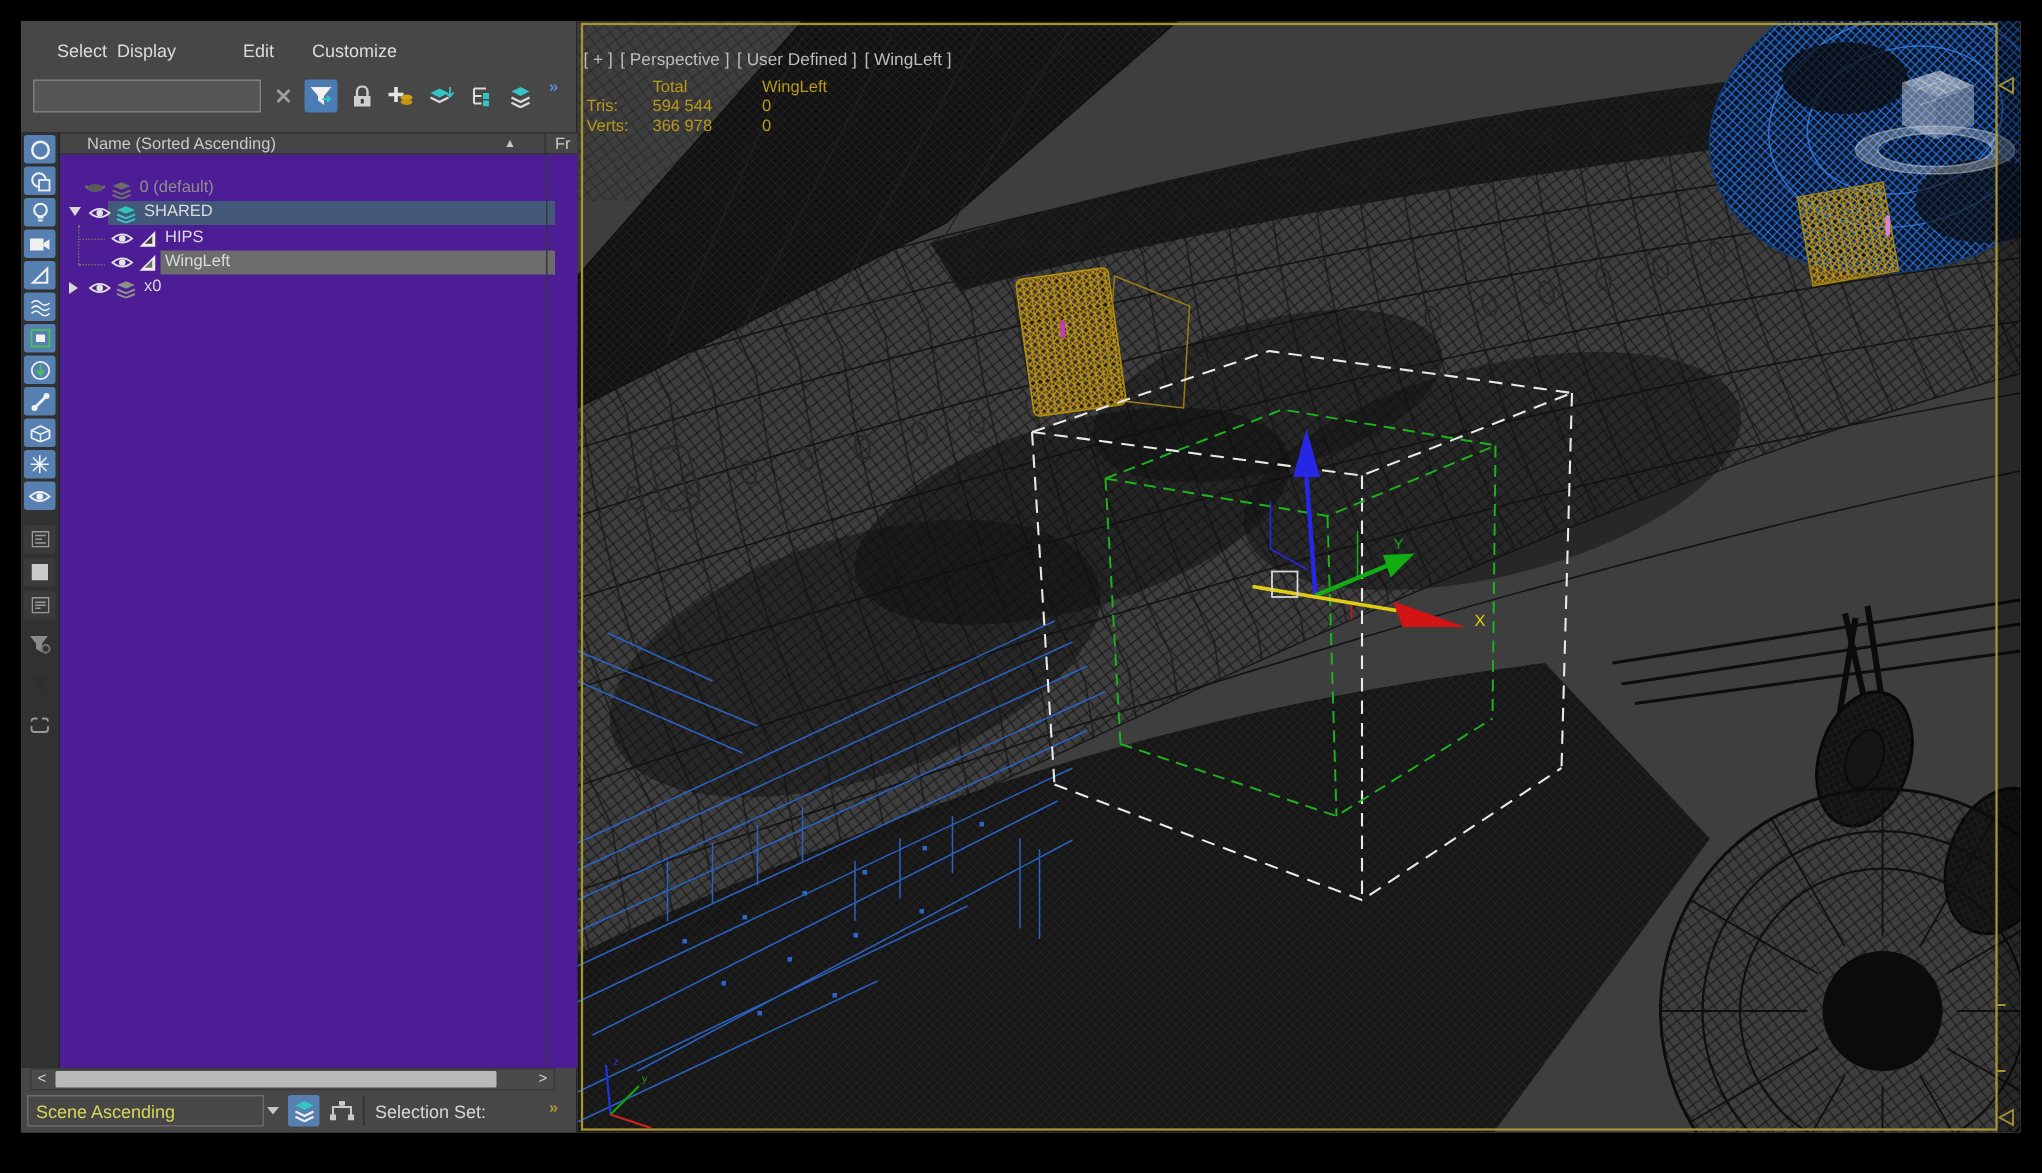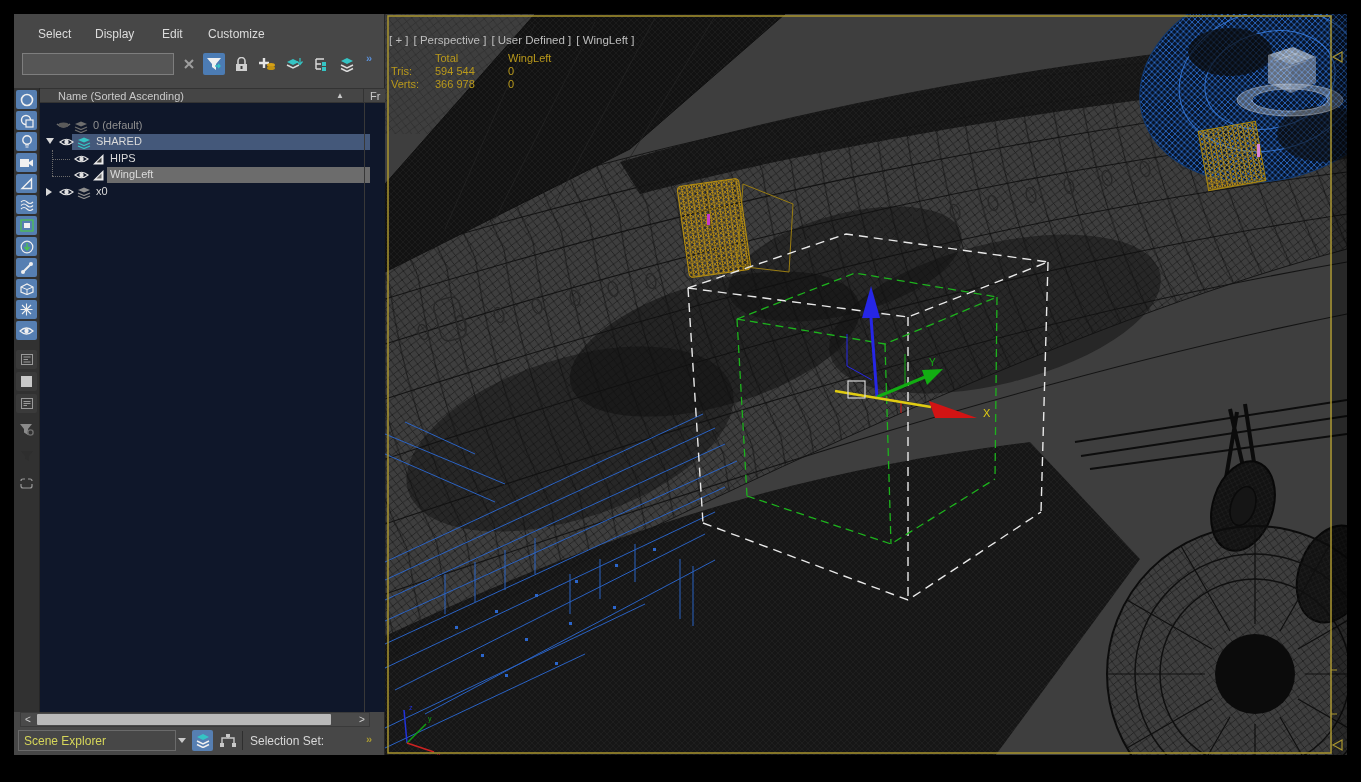--- a/index.html
+++ b/index.html
@@ -24,21 +24,21 @@
   .colhead .nm { position:absolute; left:18px; top:1px; font-size:11px; color:#C9C9C9; }
   .colhead .sort { position:absolute; left:296px; top:2px; font-size:8px; color:#C9C9C9; }
   .colhead .div2 { position:absolute; left:323px; top:0; width:1px; height:15px; background:#333; }
   .colhead .fr { position:absolute; left:330px; top:1px; font-size:11px; color:#C9C9C9; }
 
   .sidestrip { position:absolute; left:0; top:74px; width:26px; height:624px; background:#313131; border-right:1px solid #262626; }
   .sicon { position:absolute; left:2px; width:21px; height:19px; border-radius:2px; display:flex; align-items:center; justify-content:center; }
   .sicon.on { background:#567FB2; }
   .sicon.off { background:#3A3A3A; }
 
-  .tree { position:absolute; left:26px; top:89px; width:345px; height:609px; background:#0f172a;text-decoration:underline; }
+  .tree { position:absolute; left:26px; top:89px; width:345px; height:609px; background:#4c1d95;text-decoration:underline; }
   .trow { position:absolute; left:0; width:345px; height:16px; }
   .hl { position:absolute; top:0; height:16px; }
   .hl.blue { background:#44587A; }
   .hl.gray { background:#6C6C6C; }
   .tlabel { position:absolute; top:1px; font-size:11px; color:#DADADA; white-space:nowrap; }
   .tlabel.dim { color:#8F8F8F; }
   .ticon { position:absolute; top:1px; }
   .tri-exp { position:absolute; top:4px; width:0; height:0; }
   .tri-exp.open { border-left:4px solid transparent; border-right:4px solid transparent; border-top:6px solid #D8D8D8; }
   .tri-exp.closed { border-top:4px solid transparent; border-bottom:4px solid transparent; border-left:6px solid #D8D8D8; }
@@ -70,21 +70,21 @@
 </head>
 <body>
 
 <div class="frame">
 <div class="app">
 
   <div class="explorer">
 
     <div class="menubar">
       <span class="menu-item" style="left:24px">Select</span>
-      <span class="menu-item" style="left:81px">Display</span>
+      <span class="menu-item" style="left:64px">Display</span>
       <span class="menu-item" style="left:148px">Edit</span>
       <span class="menu-item" style="left:194px">Customize</span>
     </div>
 
     <div class="toolbar">
       <input class="search" value="" style="">
       <div class="tbtn" style="left:164px">
         <svg width="12" height="12">
               <path d="M2,2 L10,10 M10,2 L2,10" stroke="#9E9E9E" stroke-width="2"></path>
             </svg>
@@ -321,21 +321,21 @@
     </div>
 
     <div class="hscroll">
       <div class="hbtn" style="left:0">&lt;</div>
       <div class="hthumb"></div>
       <div class="hbtn" style="right:0">&gt;</div>
     </div>
 
     <div class="footer">
       <div class="combo">
-        <span>Scene Explorer</span>
+        <span>Scene Ascending</span>
       </div>
       <div class="combo-arrow"></div>
       <div class="fbtn active" style="left:178px">
         <svg width="16" height="15">
               <path d="M2,4 L8,1 L14,4 L8,7 Z" fill="#35C4C4"></path>
               <path d="M2,8 L8,11 L14,8" stroke="#F0F0F0" stroke-width="1.5" fill="none"></path>
               <path d="M2,11.5 L8,14.5 L14,11.5" stroke="#F0F0F0" stroke-width="1.5" fill="none"></path>
             </svg>
       </div>
       <div class="fbtn" style="left:203px">

